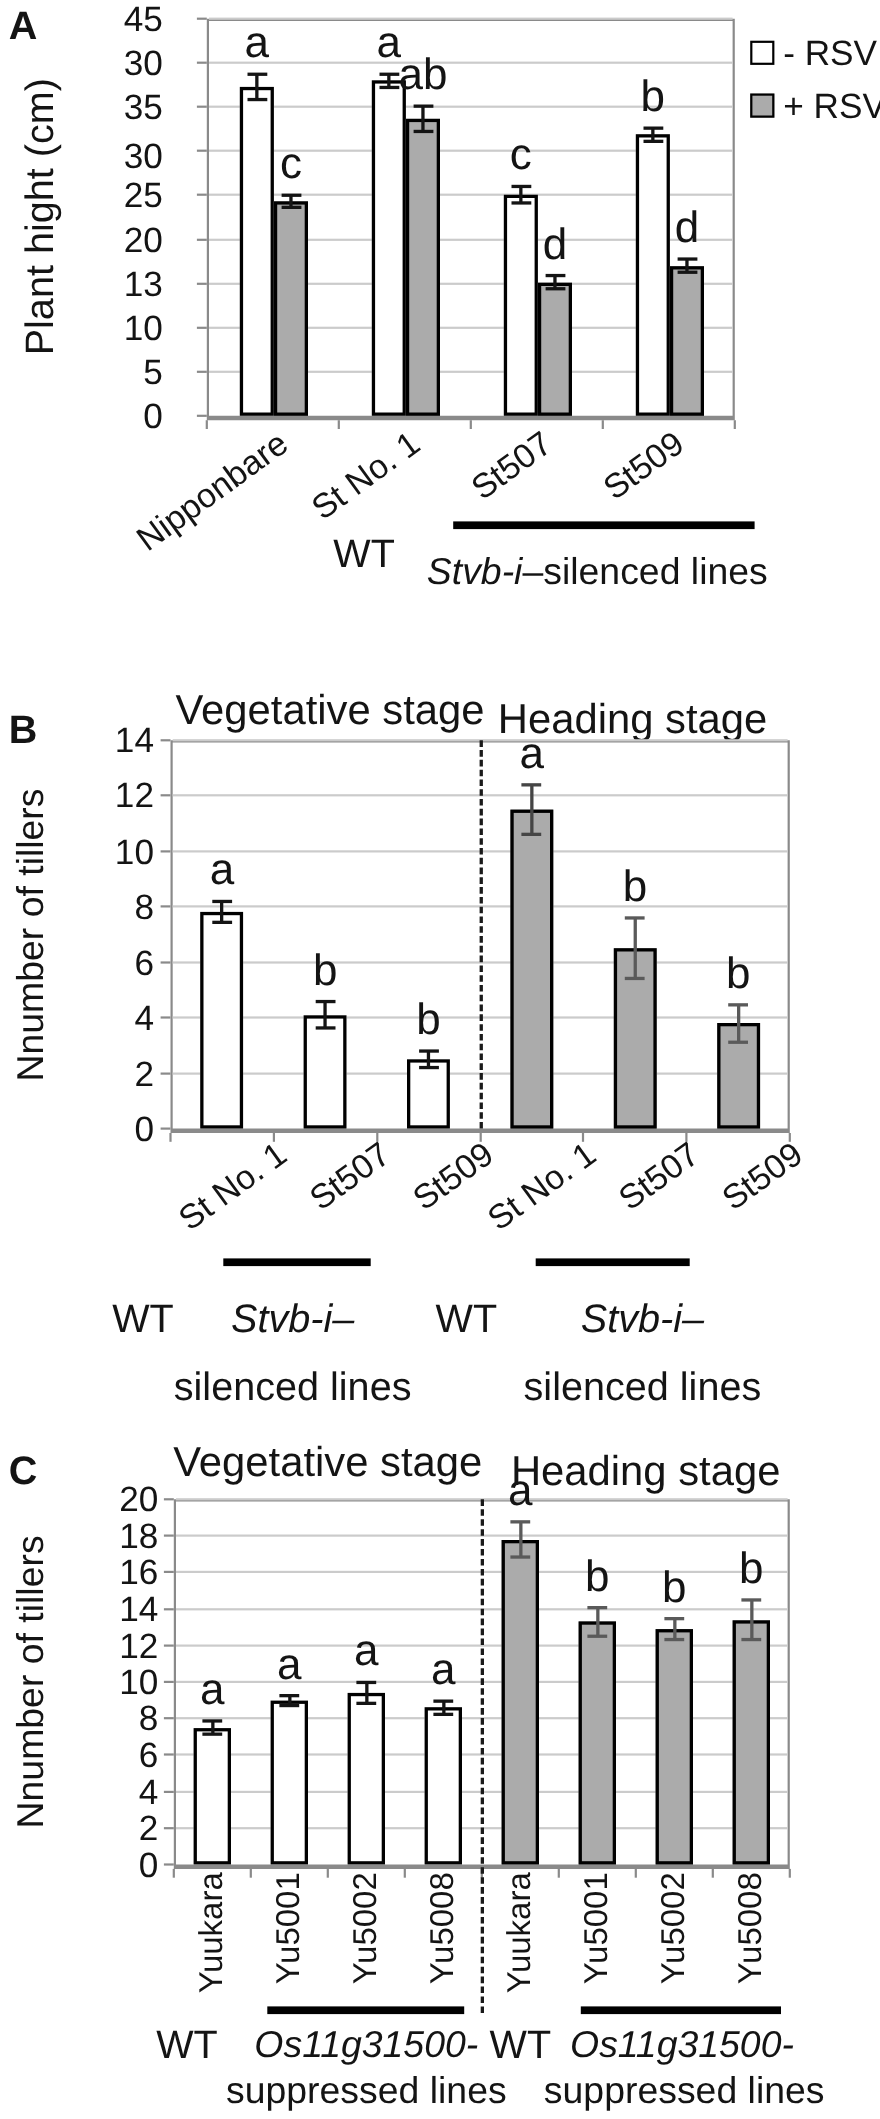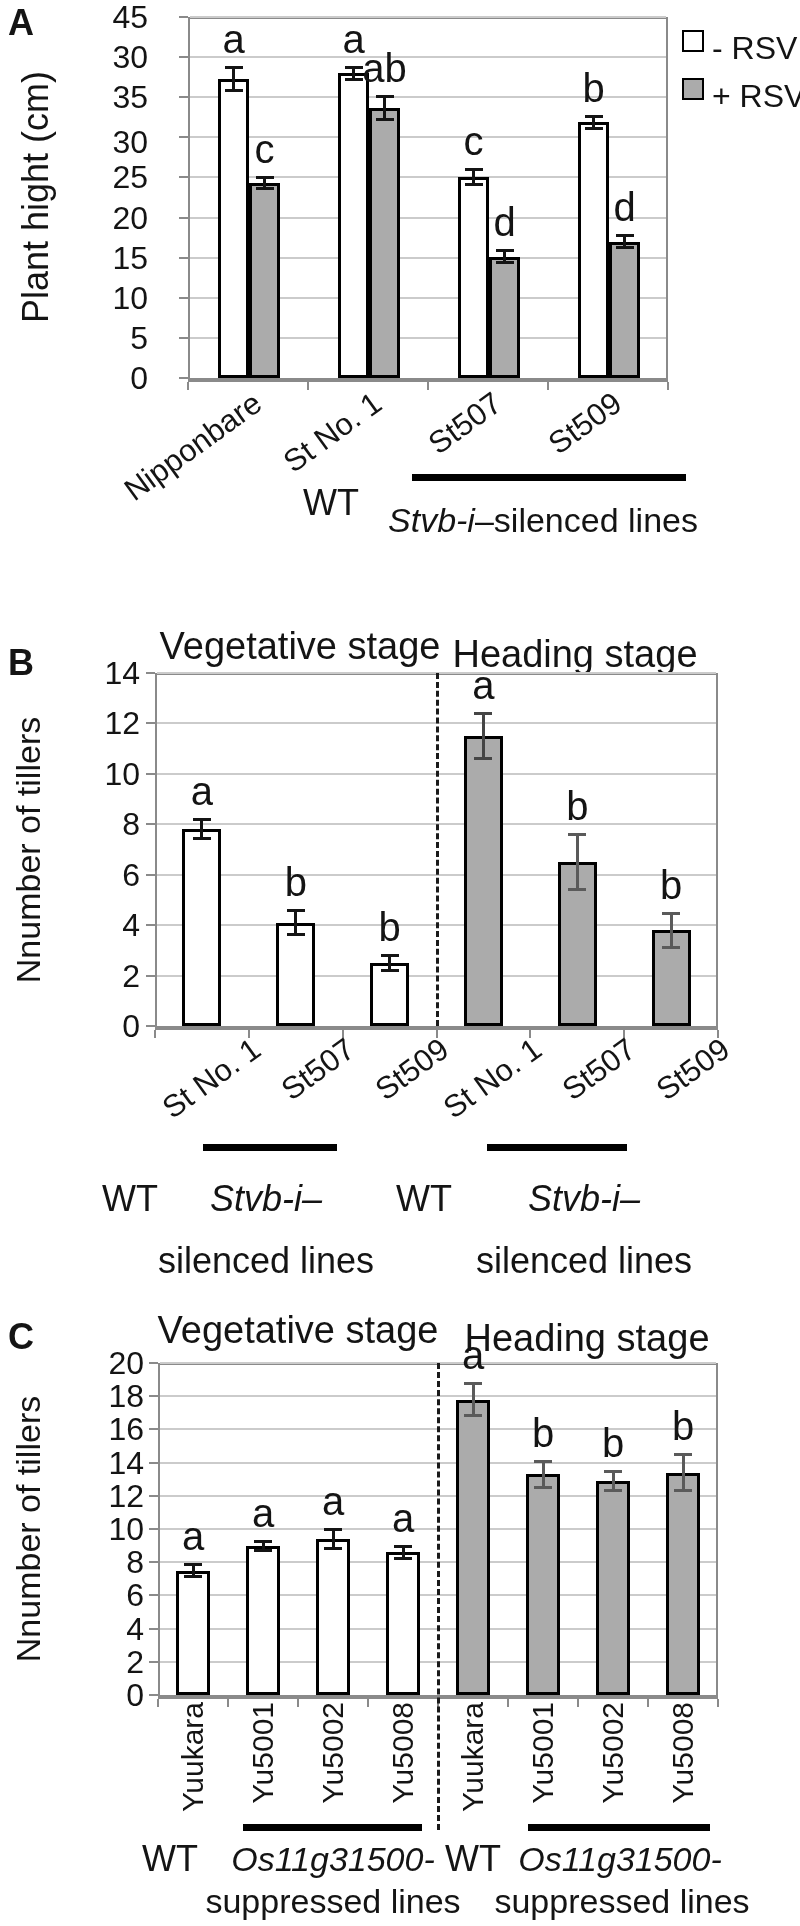--- a/index.html
+++ b/index.html
@@ -12,21 +12,21 @@
     transform:rotate(-90deg);font-size:34px;white-space:nowrap;}
   .yA{left:-164px;top:177px;font-size:36px;} .yB{left:-172px;top:830px;} .yC{left:-172px;top:1509px;}
   .frame{position:absolute;border:2px solid #8a8a8a;border-bottom:4px solid #8a8a8a;background:transparent;}
   .fA{left:188px;top:17px;width:480px;height:365px;}
   .fB{left:155px;top:673px;width:563px;height:357px;}
   .fC{left:158px;top:1363px;width:560px;height:336px;}
   .stitle{position:absolute;font-size:38px;text-align:center;white-space:nowrap;height:44px;line-height:44px;}
   .tBV{left:100px;top:624px;width:400px;} .tBH{left:375px;top:632px;width:400px;}
   .tCV{left:98px;top:1308px;width:400px;} .tCH{left:387px;top:1316px;width:400px;}
   .legend{position:absolute;left:682px;top:30px;width:118px;}
-  .lrow{position:absolute;left:0;height:36px;display:flex;align-items:flex-start;}
+  .lrow{position:absolute;left:0;height:36px;display:flex;align-items:center;}
   .lr0{top:0px;} .lr1{top:48px;}
   .lsq{width:18px;height:18px;border:2.5px solid #000;display:inline-block;flex:0 0 auto;}
   .ltxt{font-size:32px;margin-left:8px;white-space:nowrap;}
   .uline{position:absolute;height:7px;background:#000;}
   .uA{left:412px;top:474px;width:274px;}
   .uB1{left:203px;top:1144px;width:134px;} .uB2{left:487px;top:1144px;width:140px;}
   .uC1{left:243px;top:1824px;width:179px;} .uC2{left:528px;top:1824px;width:182px;}
   .grp{position:absolute;font-size:36px;text-align:center;white-space:nowrap;height:42px;line-height:42px;}
   .it{font-style:italic;}
   .gAwt{left:281px;top:482px;width:100px;} .gAsil{left:343px;top:482px;width:400px;font-size:34px;margin-top:17px;}
@@ -65,21 +65,21 @@
       <div class="gridline" style="left: 190px; top: 136.333px; width: 476px;"></div>
       <div class="gridline" style="left: 190px; top: 96.2222px; width: 476px;"></div>
       <div class="gridline" style="left: 190px; top: 56.1111px; width: 476px;"></div>
       <div class="gridline" style="left: 190px; top: 16px; width: 476px;"></div>
       <div class="ytick" style="left: 28px; top: 360px; width: 120px;">0</div>
       <div class="stub" style="left: 179px; top: 377px; width: 9px; height: 2px;"></div>
       <div class="ytick" style="left: 28px; top: 319.889px; width: 120px;">5</div>
       <div class="stub" style="left: 179px; top: 336.889px; width: 9px; height: 2px;"></div>
       <div class="ytick" style="left: 28px; top: 279.778px; width: 120px;">10</div>
       <div class="stub" style="left: 179px; top: 296.778px; width: 9px; height: 2px;"></div>
-      <div class="ytick" style="left: 28px; top: 239.667px; width: 120px;">15</div>
+      <div class="ytick" style="left: 28px; top: 239.667px; width: 120px;">13</div>
       <div class="stub" style="left: 179px; top: 256.667px; width: 9px; height: 2px;"></div>
       <div class="ytick" style="left: 28px; top: 199.556px; width: 120px;">20</div>
       <div class="stub" style="left: 179px; top: 216.556px; width: 9px; height: 2px;"></div>
       <div class="ytick" style="left: 28px; top: 159.444px; width: 120px;">25</div>
       <div class="stub" style="left: 179px; top: 176.444px; width: 9px; height: 2px;"></div>
       <div class="ytick" style="left: 28px; top: 124px; width: 120px;">30</div>
       <div class="stub" style="left: 179px; top: 136.333px; width: 9px; height: 2px;"></div>
       <div class="ytick" style="left: 28px; top: 79.2222px; width: 120px;">35</div>
       <div class="stub" style="left: 179px; top: 96.2222px; width: 9px; height: 2px;"></div>
       <div class="ytick" style="left: 28px; top: 39.1111px; width: 120px;">30</div>

